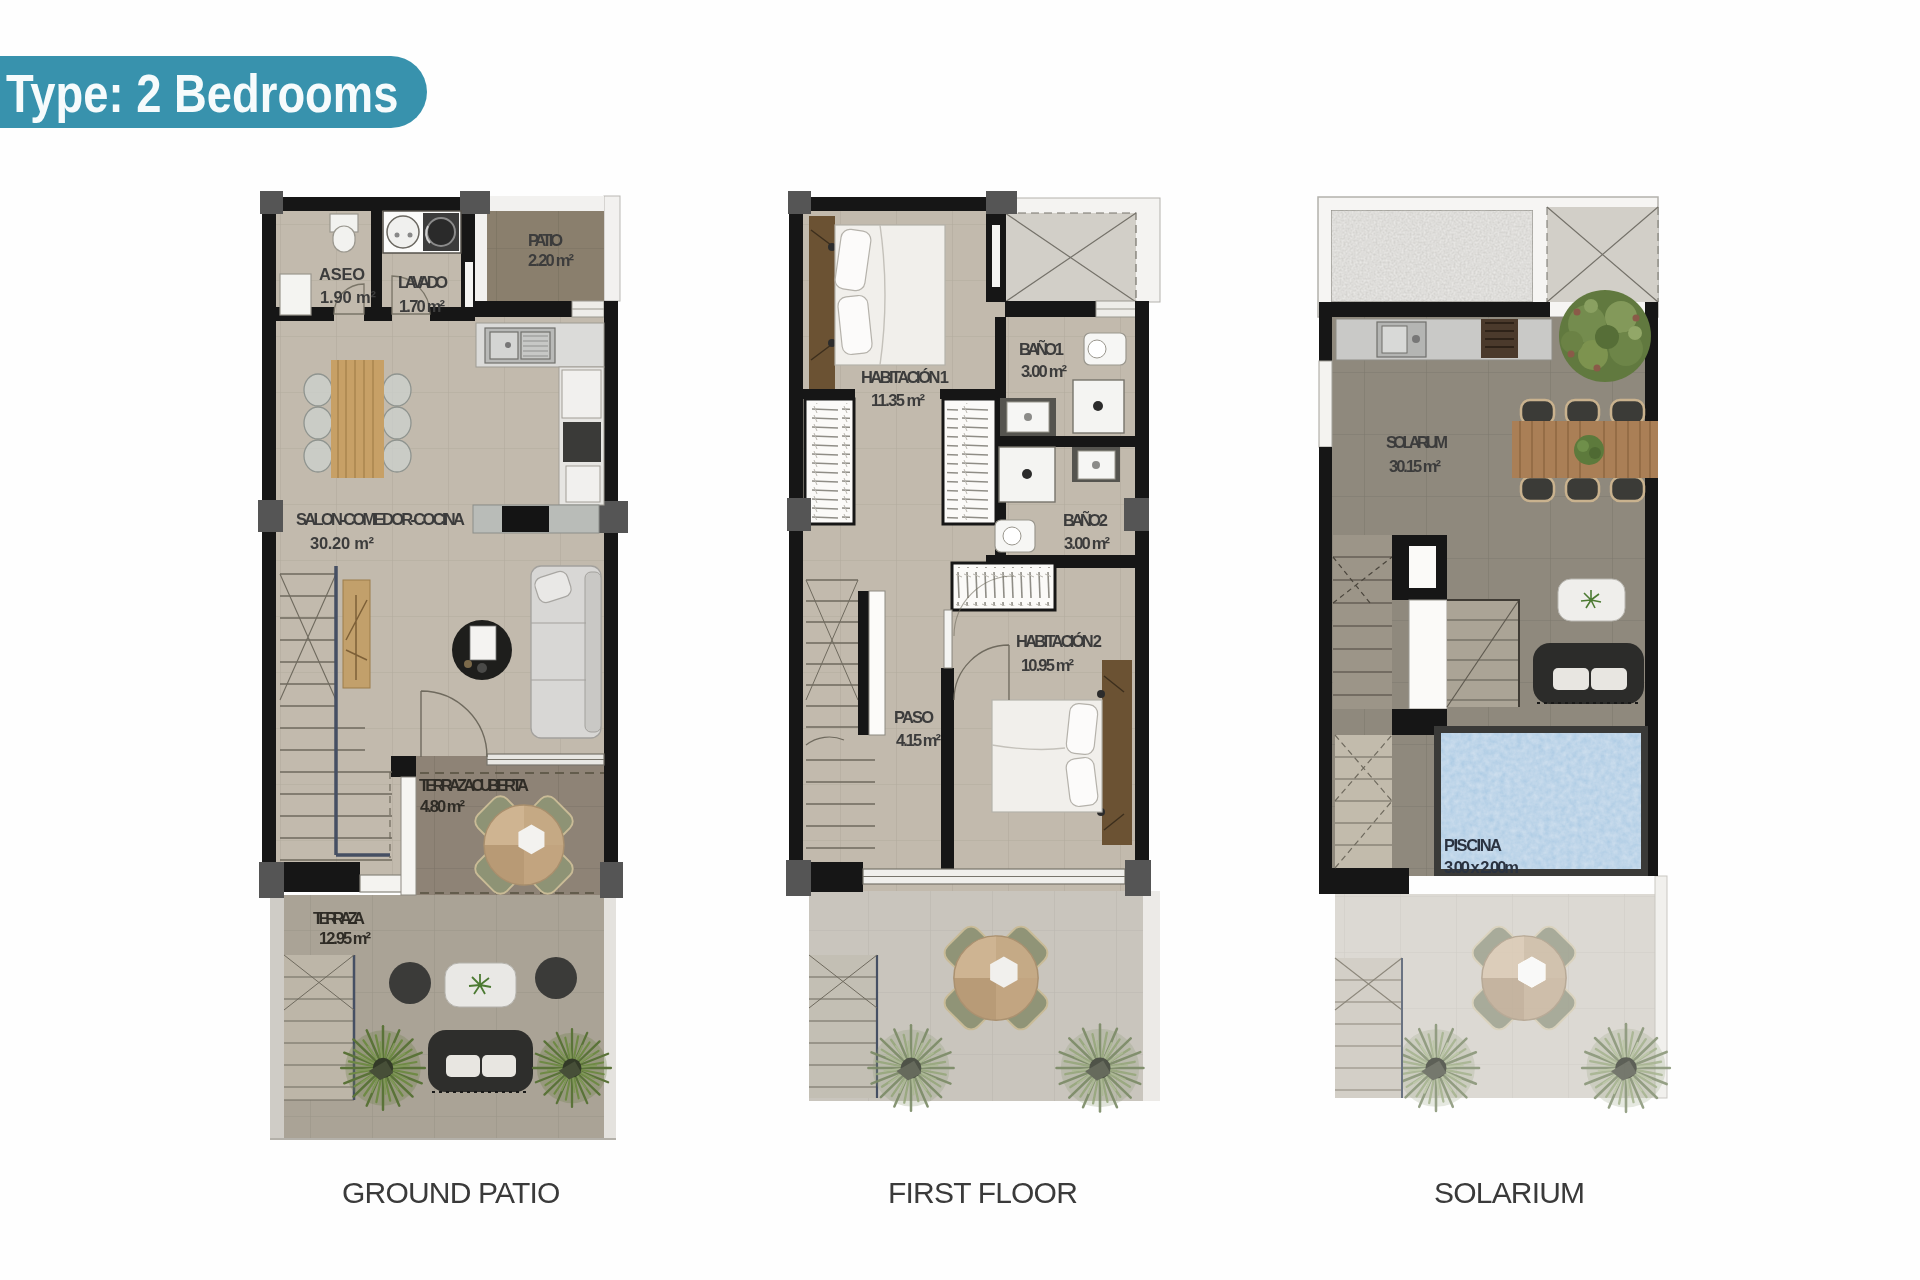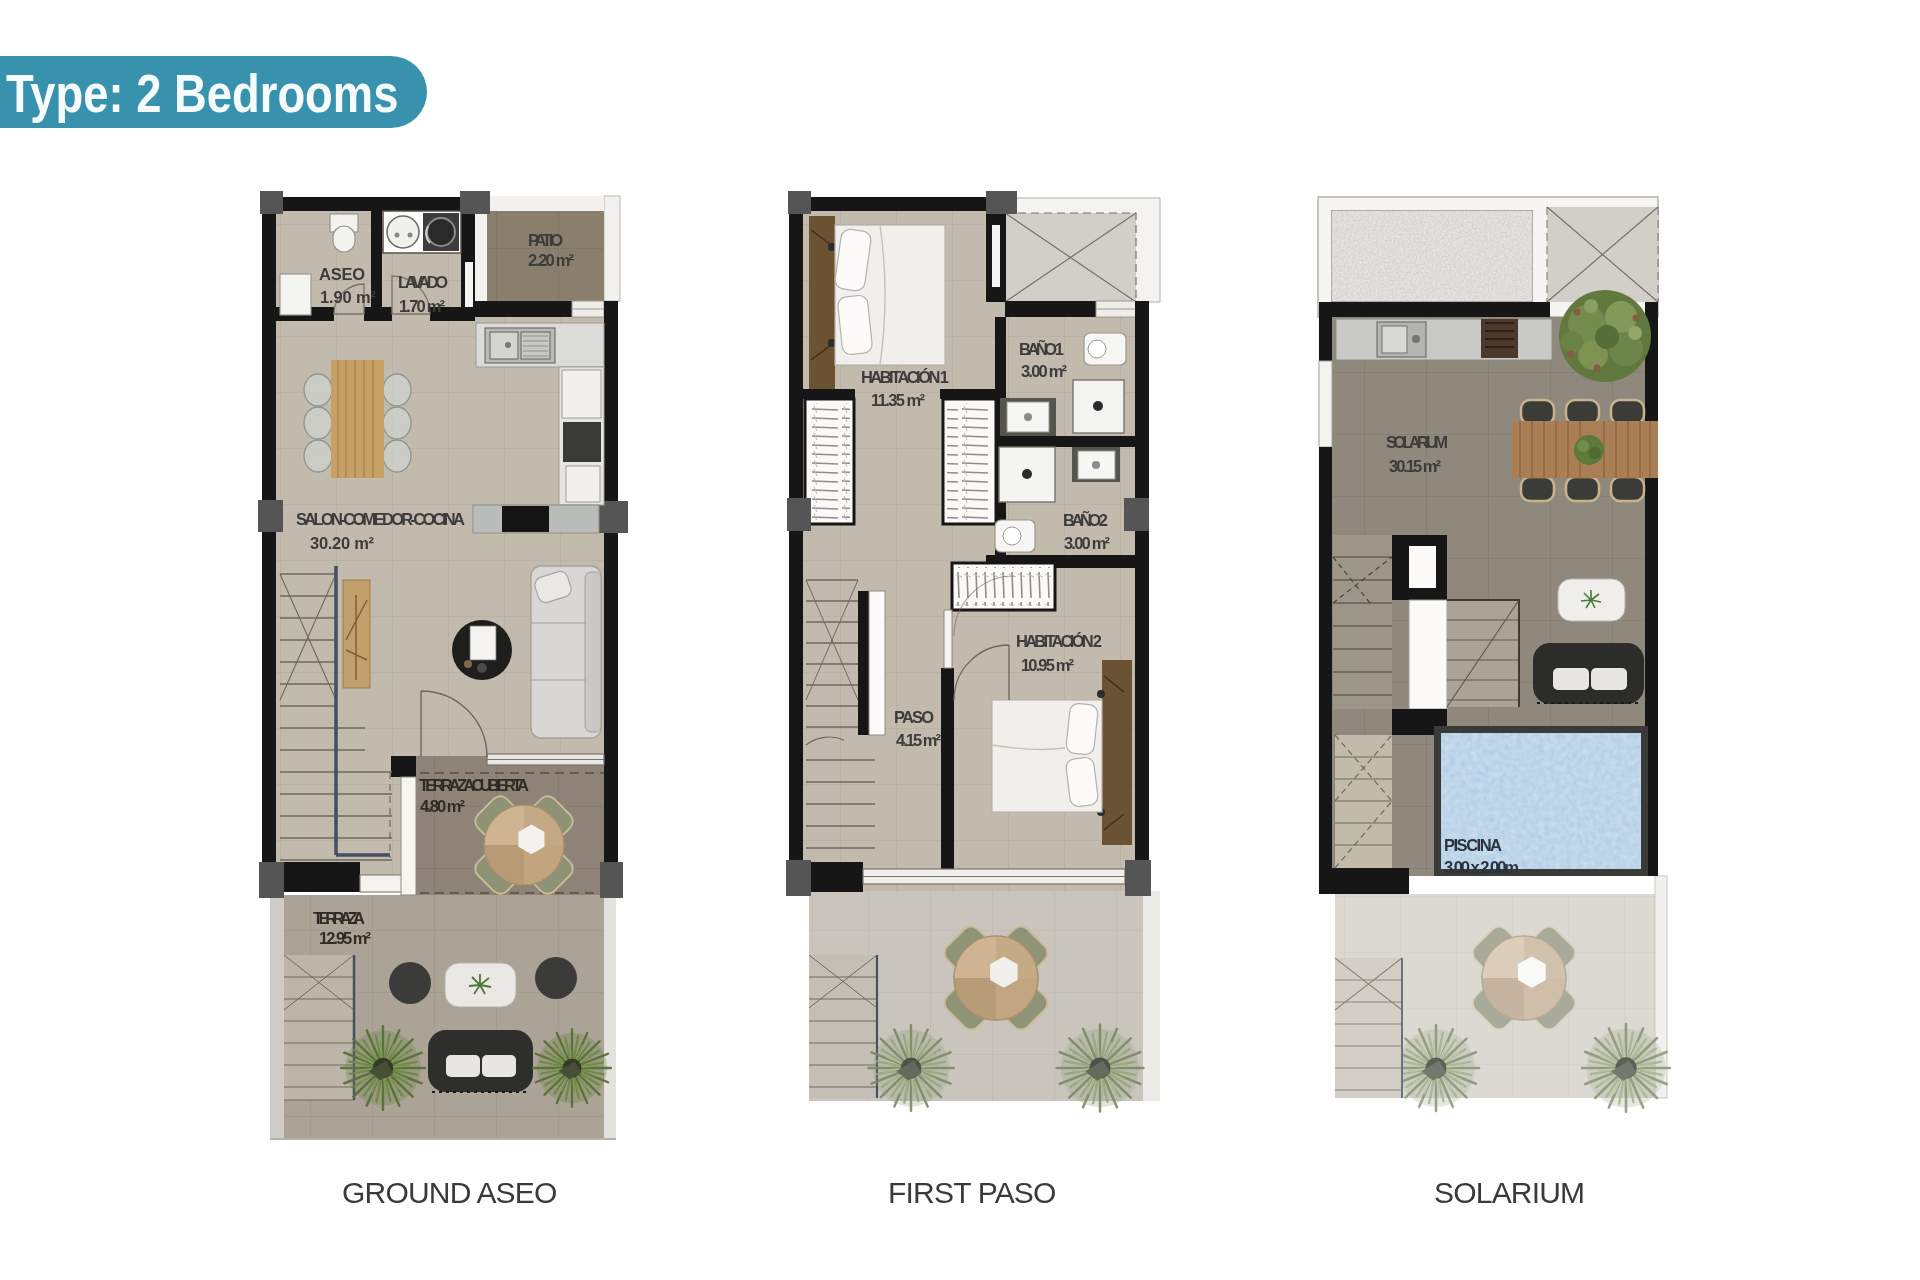--- a/index.html
+++ b/index.html
@@ -537,16 +537,16 @@
     <text x="1389" y="472" textLength="52">30.15 m²</text>
     <text x="1444" y="851" fill="#2a3240" textLength="58">PISCINA</text>
     <text x="1444" y="873" fill="#2a3240" textLength="75">3.00 x 2.00m</text>
   </g>
 </g>
 </svg>
 
 <div class="badge">
       <span>Type: 2 Bedrooms</span>
     </div>
-<div class="floorlab" style="left:342px;">GROUND ASEO</div>
-<div class="floorlab" style="left:888px;">FIRST PASO</div>
+<div class="floorlab" style="left:342px;">GROUND PATIO</div>
+<div class="floorlab" style="left:888px;">FIRST FLOOR</div>
 <div class="floorlab" style="left:1434px;">SOLARIUM</div>
 </div>
 
 </body></html>

